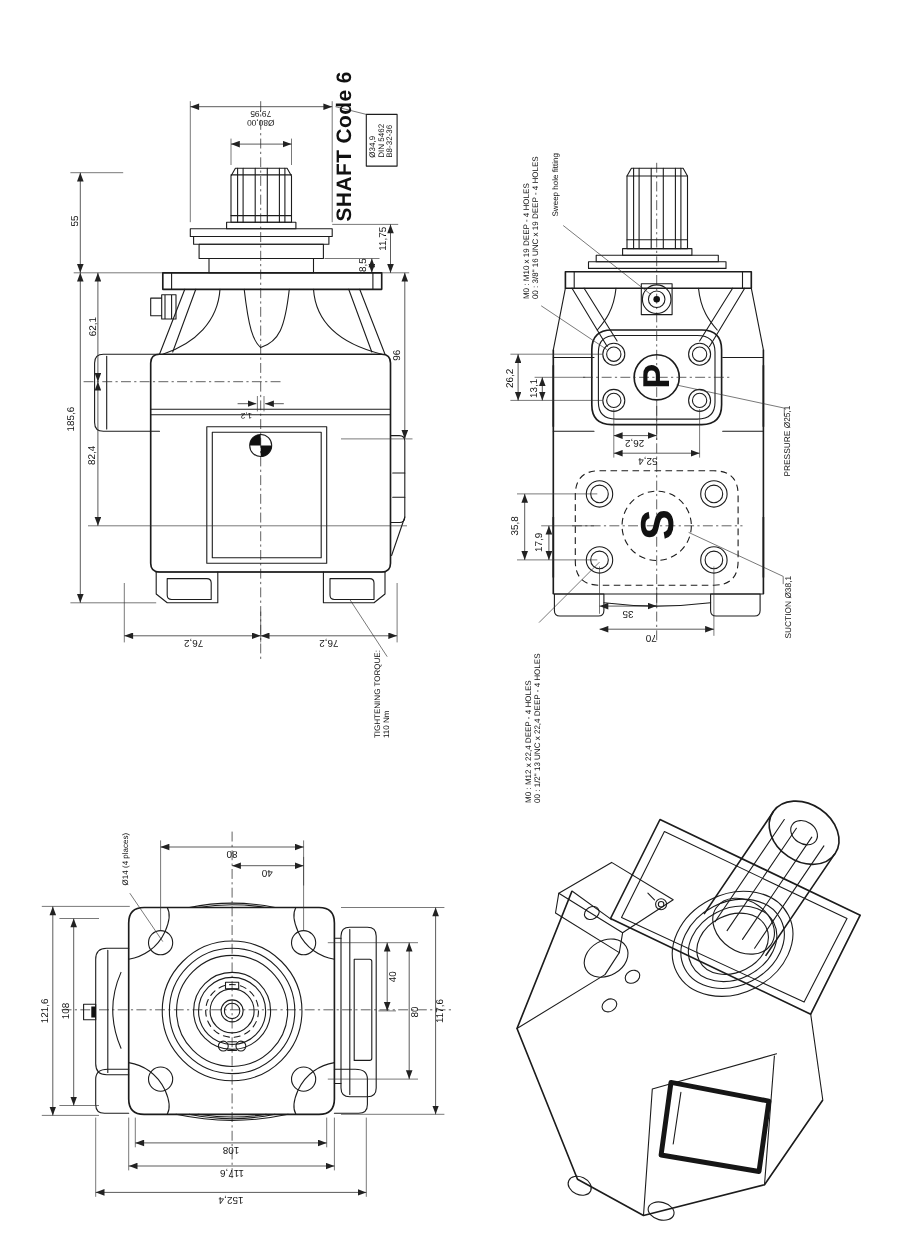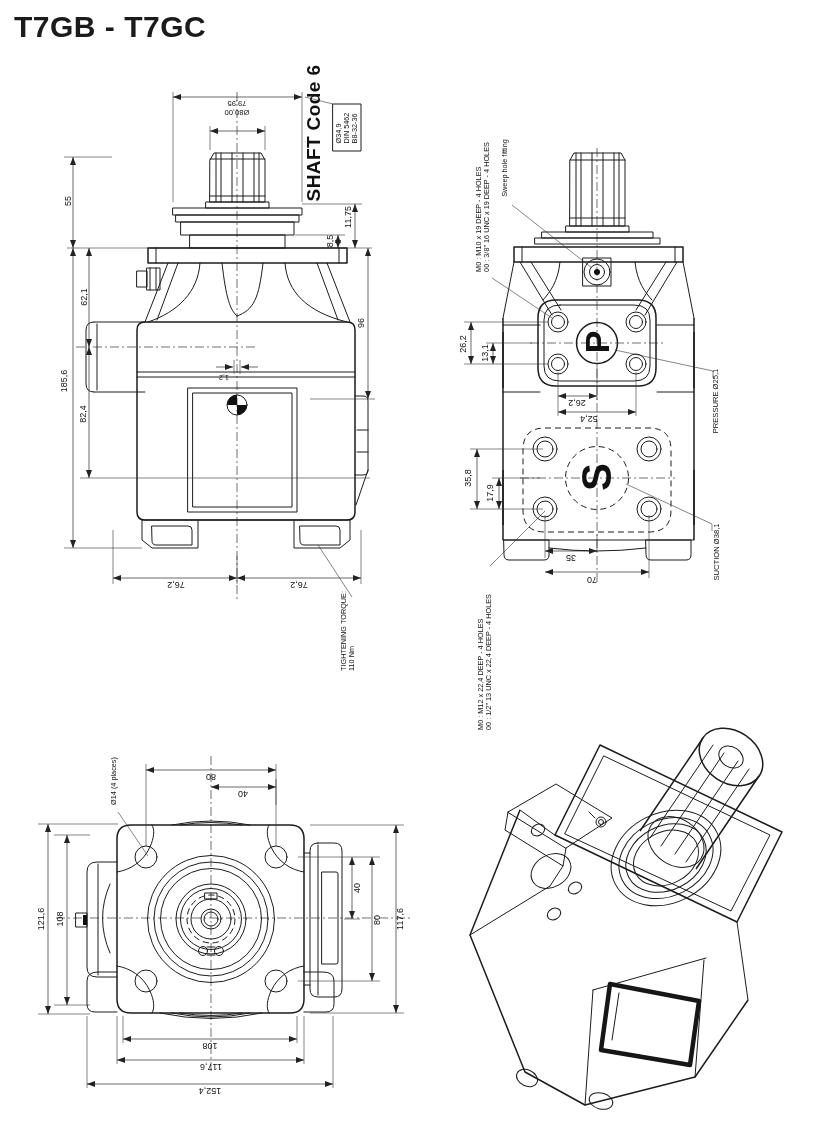--- a/index.html
+++ b/index.html
@@ -24,21 +24,20 @@
   .left{text-align:left;}
   .shaftcode{font-size:19px;font-weight:bold;letter-spacing:.4px;}
   .portletter{font-size:34px;font-weight:bold;}
   .portletter.sbig{font-size:42px;}
 </style>
 </head>
 <body>
 
 <div id="sheet">
 
-  <div id="title">T7GB - T7GC</div>
 
   <svg width="817" height="1131" viewBox="0 0 817 1131">
     <defs>
       <marker id="ae" orient="auto" refX="8" refY="3" markerWidth="9" markerHeight="7" markerUnits="userSpaceOnUse">
         <path d="M0,0 L8,3 L0,6 Z" fill="#222"></path>
       </marker>
       <marker id="as" orient="auto" refX="0" refY="3" markerWidth="9" markerHeight="7" markerUnits="userSpaceOnUse">
         <path d="M8,0 L0,3 L8,6 Z" fill="#222"></path>
       </marker>
     </defs>

